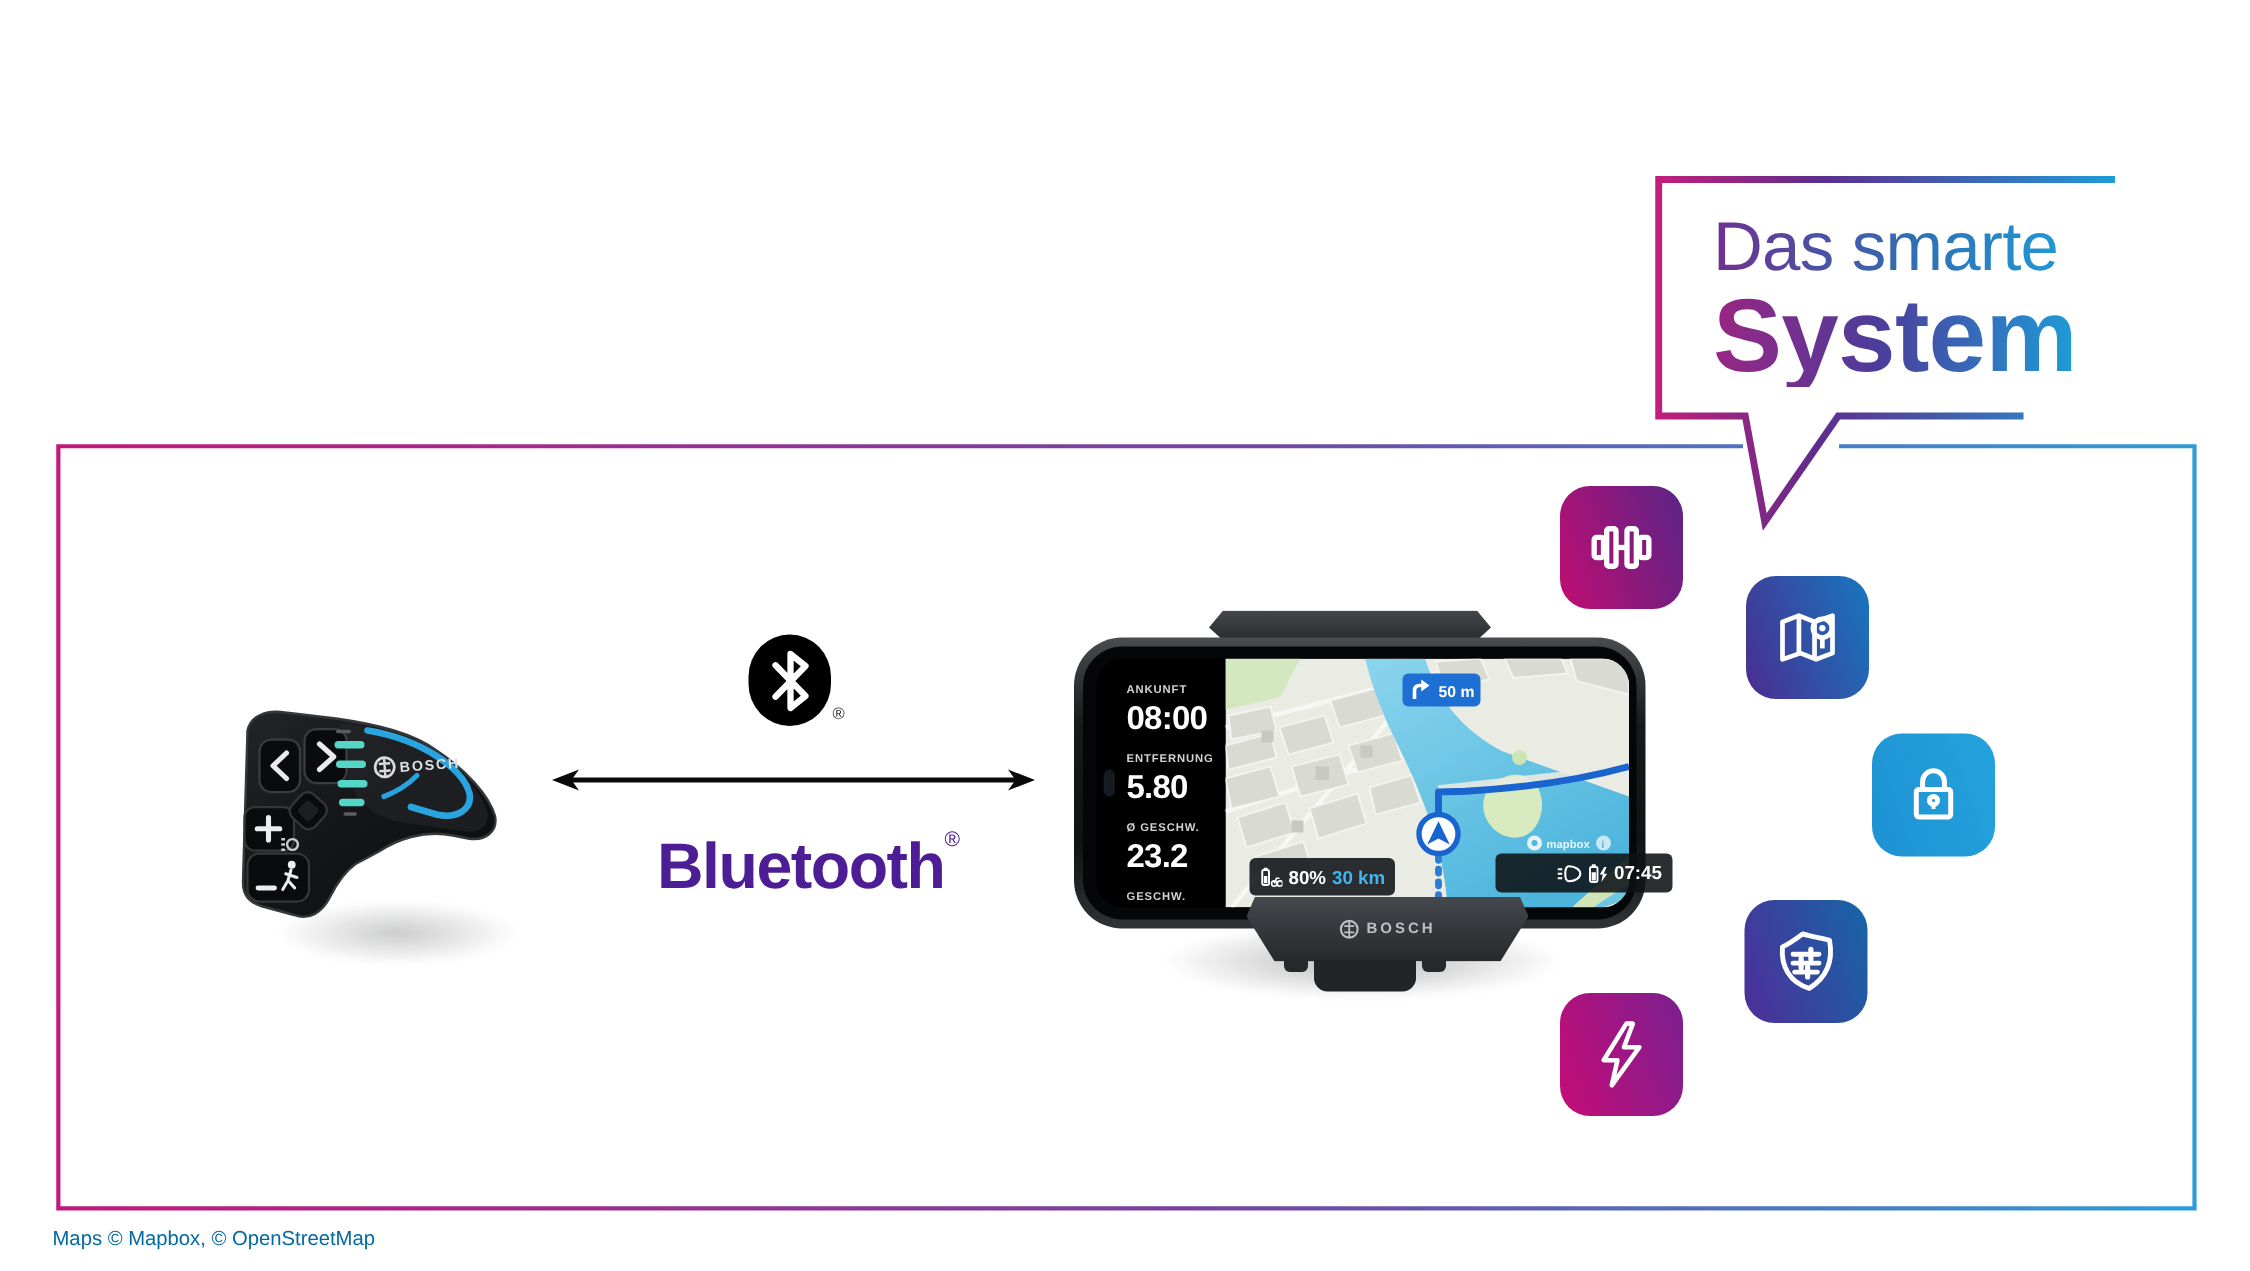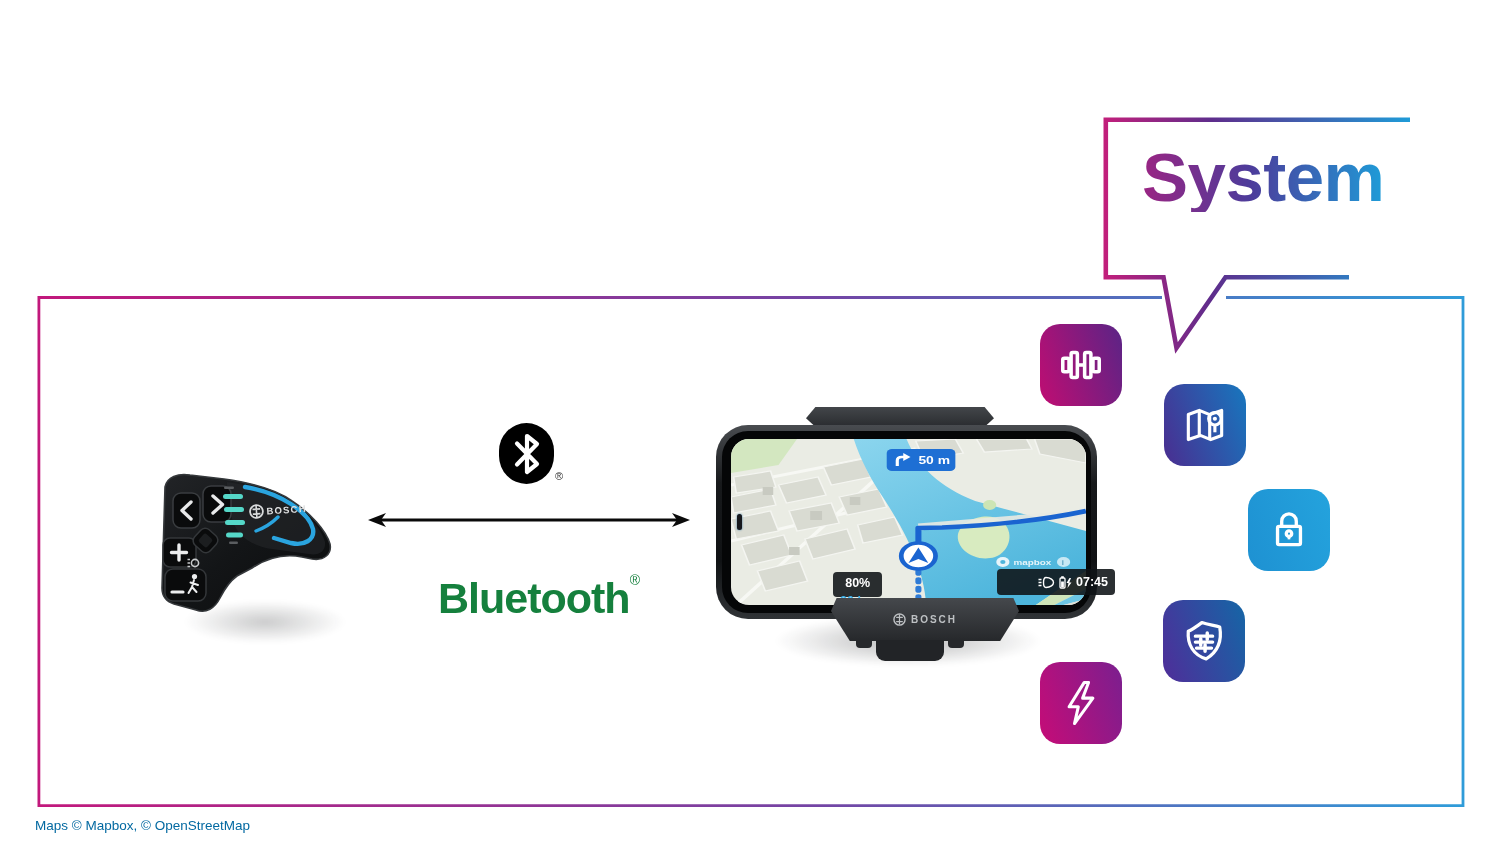--- a/index.html
+++ b/index.html
@@ -26,21 +26,21 @@
   .ic-nav{left:1164px;top:384px;background:linear-gradient(70deg,#4A2D90 0%,#1777BE 100%);}
   .ic-lock{left:1248px;top:489px;background:linear-gradient(70deg,#1E91D2 0%,#24A3DD 100%);}
   .ic-shield{left:1163px;top:600px;background:linear-gradient(70deg,#4F2D99 0%,#1566A6 100%);}
   .ic-power{left:1040px;top:662px;background:linear-gradient(70deg,#C60C77 0%,#7A1F8F 100%);}
 
   
   .bt-logo{position:absolute;left:499px;top:423px;width:55px;height:61px;background:#000;
     border-radius:50% 50% 50% 50% / 46% 46% 46% 46%;display:flex;align-items:center;justify-content:center;}
   .bt-reg{position:absolute;left:555px;top:470px;font-size:11px;color:#333;}
   .bt-arrow{position:absolute;left:368px;top:511px;}
-  .bt-word{position:absolute;left:438px;top:572px;font-size:43px;font-weight:700;color:#15803d;letter-spacing:-1px;}
+  .bt-word{position:absolute;left:438px;top:551px;font-size:43px;font-weight:700;color:#4c1d95;letter-spacing:-1px;}
   .bt-word sup{font-size:14px;font-weight:400;vertical-align:28px;letter-spacing:0;}
 
   
   .soft-shadow{position:absolute;border-radius:50%;filter:blur(2px);}
   .phone-shadow{left:718px;top:598px;width:380px;height:86px;
     background:radial-gradient(ellipse 50% 42% at 50% 50%,rgba(20,22,25,.30),rgba(20,22,25,0) 70%);}
   .remote-shadow{left:150px;top:584px;width:230px;height:76px;
     background:radial-gradient(ellipse 50% 40% at 50% 50%,rgba(20,22,25,.22),rgba(20,22,25,0) 70%);}
   .clamp-top{position:absolute;left:806px;top:407px;width:188px;height:25px;
     background:linear-gradient(180deg,#43464A,#232528);
@@ -51,21 +51,21 @@
   .phone-screen{position:absolute;left:731px;top:439px;width:355px;height:166px;border-radius:18px;
     background:#000;overflow:hidden;display:flex;}
   .cam-dot{position:absolute;left:737px;top:514px;width:5px;height:16px;border-radius:3px;background:#17191d;
     box-shadow:0 0 2px #2a6ea0;}
   .stats-panel{width:86px;flex:0 0 86px;background:#000;padding:16px 0 0 20px;box-sizing:border-box;color:#fff;}
   .stat-label{font-size:7.5px;font-weight:700;letter-spacing:.6px;color:#d2d2d2;margin-bottom:2px;}
   .stat-value{font-size:22px;font-weight:700;letter-spacing:-.5px;margin-bottom:9px;}
   .map-wrap{position:relative;flex:1;}
   .hud{position:absolute;display:flex;align-items:center;gap:4px;background:rgba(14,18,22,.88);
     border-radius:4px;color:#fff;font-weight:700;font-size:12.5px;padding:0 7px;}
-  .hud-left{left:102px;top:133px;height:25px;flex-direction:column;}
+  .hud-left{left:102px;top:133px;height:25px;}
   .hud-right{left:265px;top:130px;height:26px;padding-left:41px;}
   .hud .range{color:#3FB6F0;}
   .mount-bottom{position:absolute;left:831px;top:598px;width:188px;height:43px;
     background:linear-gradient(180deg,#45484C,#26282B);
     clip-path:polygon(0% 30%,3% 0%,97% 0%,100% 30%,90% 100%,10% 100%);
     display:flex;align-items:center;justify-content:center;gap:5px;}
   .mount-stem{position:absolute;left:876px;top:640px;width:68px;height:21px;background:#222427;border-radius:0 0 9px 9px;}
   .mount-tab{position:absolute;top:640px;width:16px;height:8px;background:#26282b;border-radius:0 0 4px 4px;}
   .mount-brand{font-size:10px;font-weight:700;letter-spacing:2px;color:#BDC0C3;}
 
@@ -91,20 +91,21 @@
         <stop offset="0" stop-color="#C21F7B"></stop>
           <stop offset="0.35" stop-color="#5E2D8C"></stop>
         <stop offset="1" stop-color="#1E9CD8"></stop>
       </linearGradient>
     </defs>
     <path d="M1162,297.5 H38.9 V805.6 H1463 V297.5 H1226" fill="none" stroke="url(#gFrame)" stroke-width="2.8"></path>
     <path d="M1410,119.7 H1105.8 V277.3 H1163.5 L1176.5,348 L1225.5,277.3 H1349" fill="none" stroke="url(#gBubble)" stroke-width="4.6" stroke-linejoin="miter"></path>
   </svg>
 
   <div class="bubble-text">
+    <div class="bubble-line1">Das smarte</div>
     <div class="bubble-line2">System</div>
   </div>
 
   <div class="app-icon ic-fitness">
     <svg width="50" height="50" viewBox="0 0 48 48">
       <g fill="none" stroke="#fff" stroke-width="3.4" stroke-linejoin="round">
         <rect x="6.5" y="17.5" width="6" height="13" rx="1.5"></rect>
         <rect x="14.5" y="12" width="6" height="24" rx="1.5"></rect>
         <rect x="27.5" y="12" width="6" height="24" rx="1.5"></rect>
         <rect x="35.5" y="17.5" width="6" height="13" rx="1.5"></rect>
@@ -219,20 +220,30 @@
       <circle cx="42.5" cy="108.5" r="2.6" stroke="none"></circle>
       <path d="M42,112 L40,119 L36.5,125 M40,119 L44.5,124 M38.5,114.5 L46,117" fill="none"></path>
     </g>
   </svg>
 
   <div class="clamp-top"></div>
 
   <div class="phone-body"></div>
   <div class="phone-bezel"></div>
   <div class="phone-screen">
+    <div class="stats-panel">
+      <div class="stat-label">ANKUNFT</div>
+      <div class="stat-value">08:00</div>
+      <div class="stat-label">ENTFERNUNG</div>
+      <div class="stat-value">5.80</div>
+      <div class="stat-label">Ø GESCHW.</div>
+      <div class="stat-value">23.2</div>
+      <div class="stat-label">GESCHW.</div>
+      <div class="stat-value">21.4</div>
+    </div>
     <div class="map-wrap">
       <svg width="100%" height="100%" viewBox="0 0 269 166" preserveAspectRatio="none">
         <defs>
           <linearGradient id="gRiver" x1="0" y1="0" x2=".6" y2="1">
             <stop offset="0" stop-color="#8BD5EE"></stop>
               <stop offset="1" stop-color="#4DB5DC"></stop>
           </linearGradient>
         </defs>
         <rect width="269" height="166" fill="#EAECE4"></rect>
 

